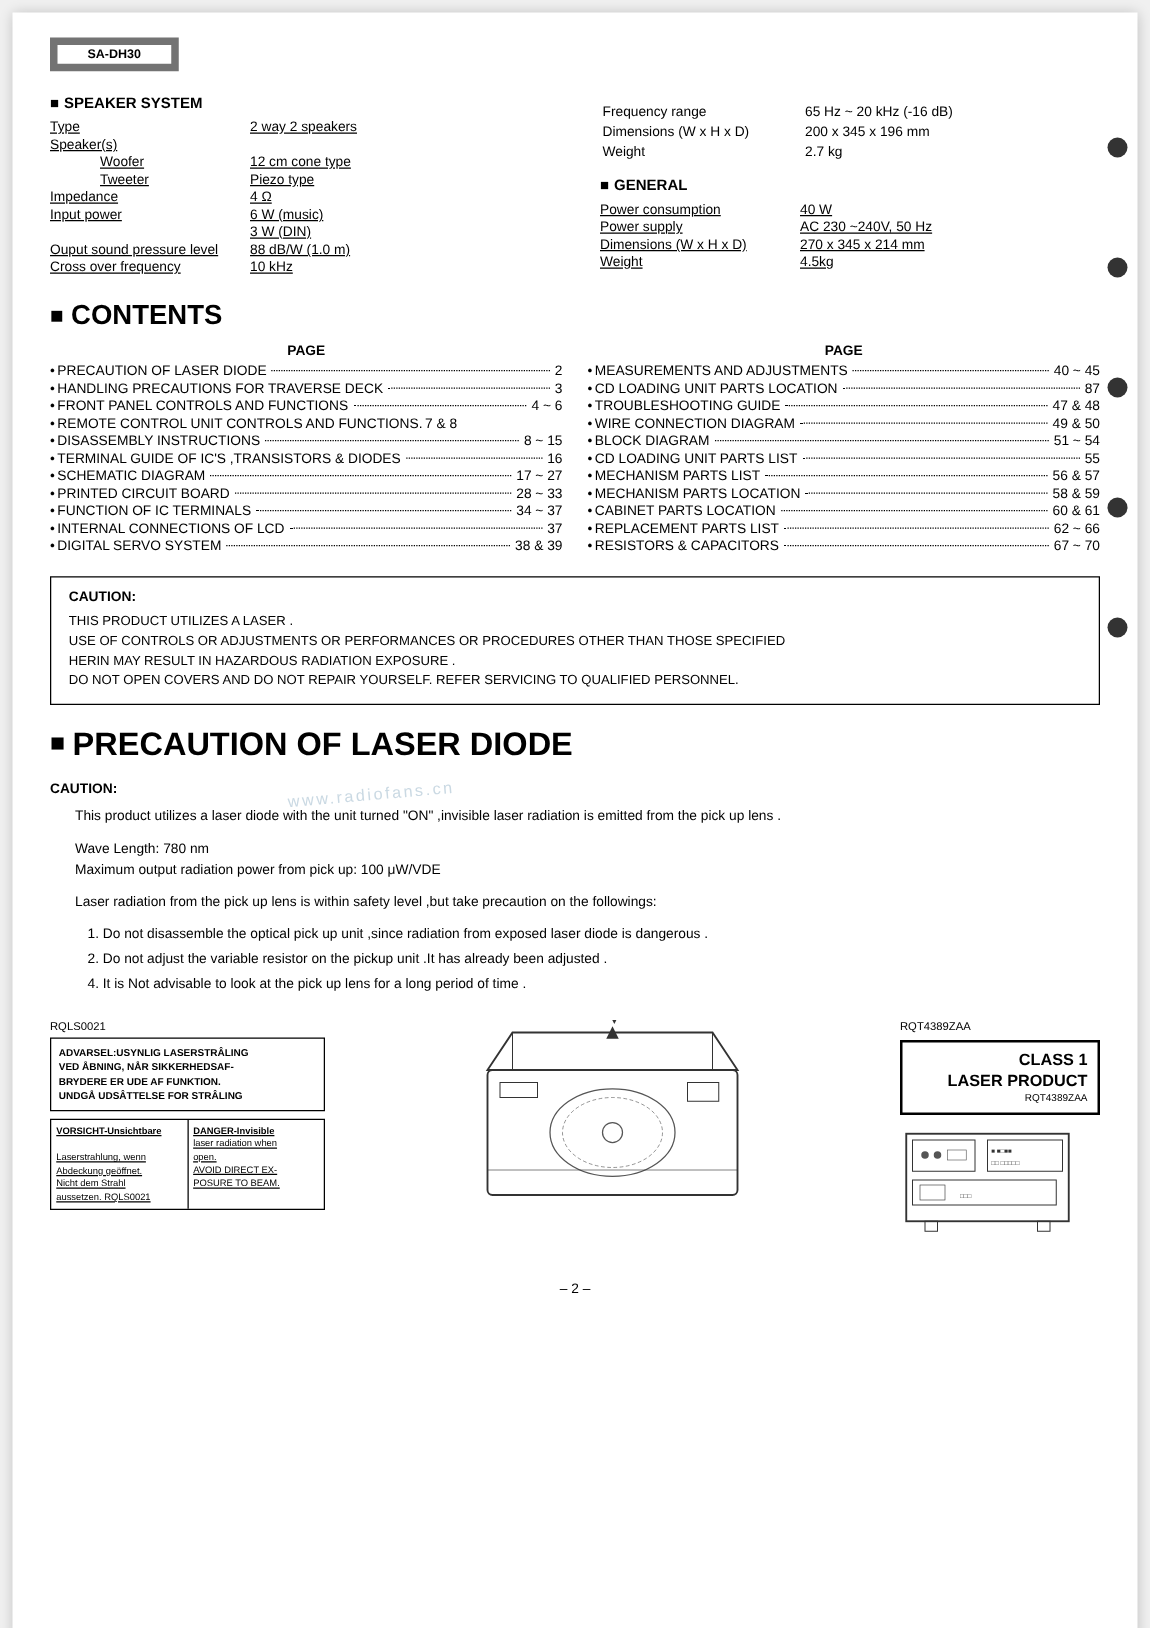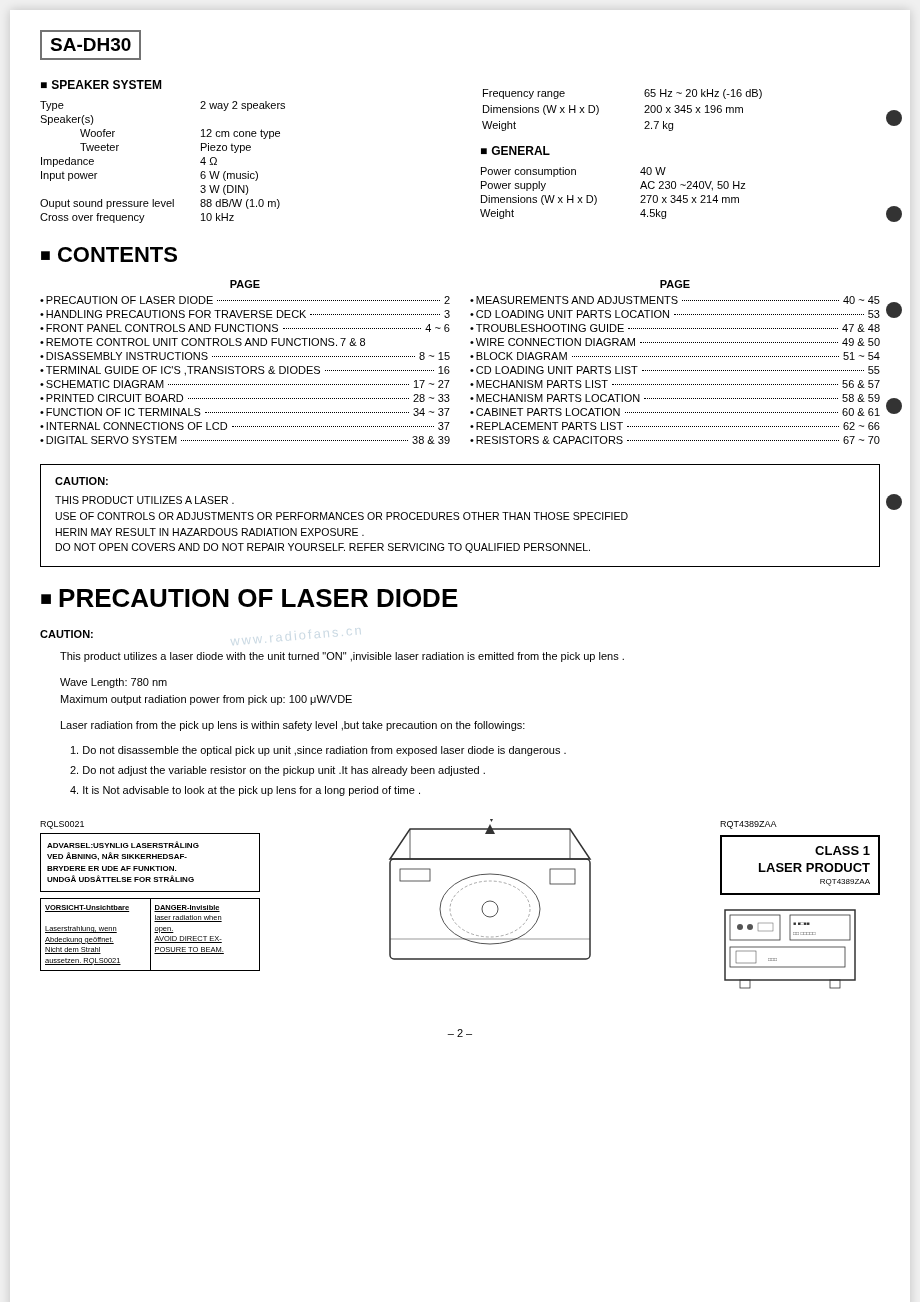--- a/index.html
+++ b/index.html
@@ -16,24 +16,24 @@
       min-height: 1302px;
       background: #fff;
       padding: 20px 30px 30px 30px;
       position: relative;
       box-shadow: 0 0 10px rgba(0,0,0,0.2);
     }
 
     
     .model-tag {
       display: inline-block;
-      border: 2px solid #737373;
-      padding: 2px 8px;
-      font-weight: bold;
-      font-size: 19px;
+      border: 6px solid #737373;
+      padding: 2px 24px;
+      font-weight: bold;
+      font-size: 10px;
       margin-bottom: 18px;
     }
 
     
     .specs-row {
       display: flex;
       gap: 40px;
       margin-bottom: 18px;
     }
     .specs-col { flex: 1; }
@@ -44,21 +44,21 @@
       margin-bottom: 6px;
       display: flex;
       align-items: center;
       gap: 4px;
     }
     .section-title-small::before {
       content: '■';
       font-size: 12px;
     }
 
-    .spec-table { width: 100%; border-collapse: collapse; }
+    .spec-table { width: 100%; border-collapse: collapse; text-decoration: underline; }
     .spec-table td {
       padding: 1px 0;
       vertical-align: top;
       font-size: 11px;
     }
     .spec-table td:first-child { width: 160px; }
     .spec-table .indent2 { padding-left: 40px; }
 
     
     .section-heading {
@@ -433,21 +433,21 @@
       <div class="toc-row">
         <span>• </span>
         <span>MEASUREMENTS AND ADJUSTMENTS</span>
         <span class="dot-leader"></span>
         <span class="pg">40 ~ 45</span>
       </div>
       <div class="toc-row">
         <span>• </span>
         <span>CD LOADING UNIT PARTS LOCATION</span>
         <span class="dot-leader"></span>
-        <span class="pg">53</span>
+        <span class="pg">87</span>
       </div>
       <div class="toc-row">
         <span>• </span>
         <span>TROUBLESHOOTING GUIDE</span>
         <span class="dot-leader"></span>
         <span class="pg">47 &amp; 48</span>
       </div>
       <div class="toc-row">
         <span>• </span>
         <span>WIRE CONNECTION DIAGRAM</span>

